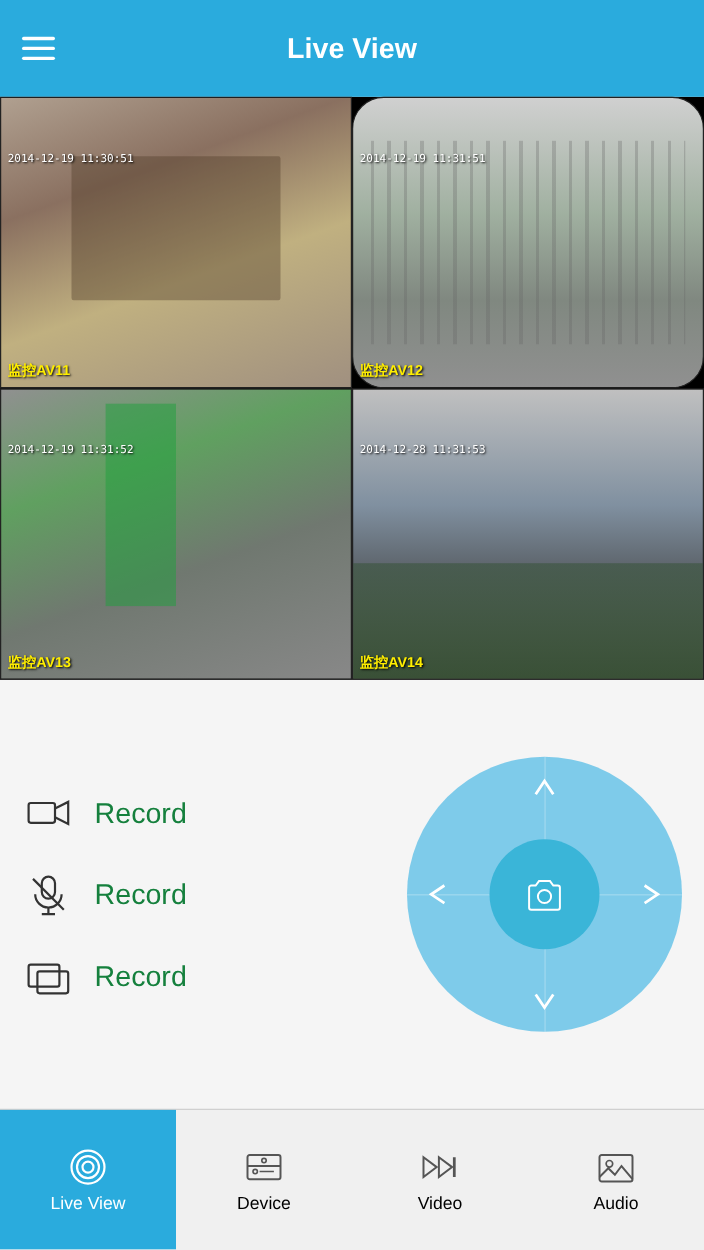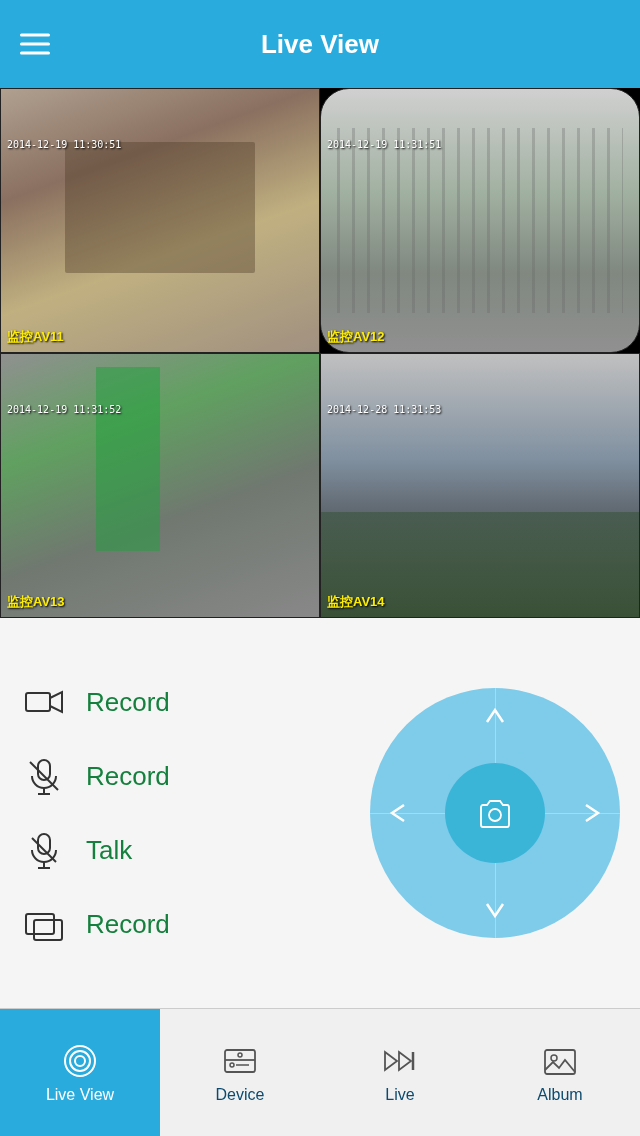--- a/index.html
+++ b/index.html
@@ -269,21 +269,21 @@
       height: 38px;
       stroke: #555;
       fill: none;
       stroke-width: 1.8;
     }
     .nav-item.active svg {
       stroke: white;
     }
     .nav-label {
       font-size: 16px;
-      color: #0c4a6e;
+      color: #000000;
       font-weight: 500;
     }
     .nav-item.active .nav-label {
       color: white;
     }
   </style>
 </head>
 <body>
 
 <div class="header">
@@ -342,34 +342,20 @@
           <path d="M8,20 a12,12 0 0,0 24,0" stroke="#333" stroke-width="2" fill="none"></path>
           <line x1="20" y1="32" x2="20" y2="38" stroke="#333" stroke-width="2"></line>
           <line x1="14" y1="38" x2="26" y2="38" stroke="#333" stroke-width="2"></line>
 
           <line x1="6" y1="6" x2="34" y2="34" stroke="#333" stroke-width="2"></line>
         </svg>
       </div>
       <span class="control-label">Record</span>
     </div>
 
-    <div class="control-item">
-      <div class="control-icon">
-        <svg viewBox="0 0 40 40">
-
-          <rect x="14" y="4" width="12" height="20" rx="6" stroke="#333" stroke-width="2" fill="none"></rect>
-          <path d="M8,20 a12,12 0 0,0 24,0" stroke="#333" stroke-width="2" fill="none"></path>
-          <line x1="20" y1="32" x2="20" y2="38" stroke="#333" stroke-width="2"></line>
-          <line x1="14" y1="38" x2="26" y2="38" stroke="#333" stroke-width="2"></line>
-
-          <line x1="8" y1="8" x2="32" y2="32" stroke="#333" stroke-width="2"></line>
-        </svg>
-      </div>
-      <span class="control-label">Talk</span>
-    </div>
 
     <div class="control-item">
       <div class="control-icon">
         <svg viewBox="0 0 40 40">
 
           <rect x="2" y="10" width="28" height="20" rx="2" stroke="#333" stroke-width="2" fill="none"></rect>
           <rect x="10" y="16" width="28" height="20" rx="2" stroke="#333" stroke-width="2" fill="none"></rect>
         </svg>
       </div>
       <span class="control-label">Record</span>
@@ -440,26 +426,26 @@
     <span class="nav-label">Device</span>
   </div>
 
   <div class="nav-item">
     <svg viewBox="0 0 38 38">
 
       <polygon points="4,10 16,19 4,28" stroke-width="1.8"></polygon>
       <polygon points="18,10 30,19 18,28" stroke-width="1.8"></polygon>
       <line x1="32" y1="10" x2="32" y2="28" stroke-width="2.5"></line>
     </svg>
-    <span class="nav-label">Live</span>
+    <span class="nav-label">Video</span>
   </div>
 
   <div class="nav-item">
     <svg viewBox="0 0 38 38">
       <rect x="4" y="8" width="30" height="24" rx="2" stroke-width="1.8"></rect>
       <circle cx="13" cy="16" r="3" stroke-width="1.5"></circle>
       <polyline points="4,28 12,20 18,26 24,18 34,30" stroke-width="1.8" fill="none"></polyline>
     </svg>
-    <span class="nav-label">Album</span>
+    <span class="nav-label">Audio</span>
   </div>
 
 
 </div>
 
 </body></html>

